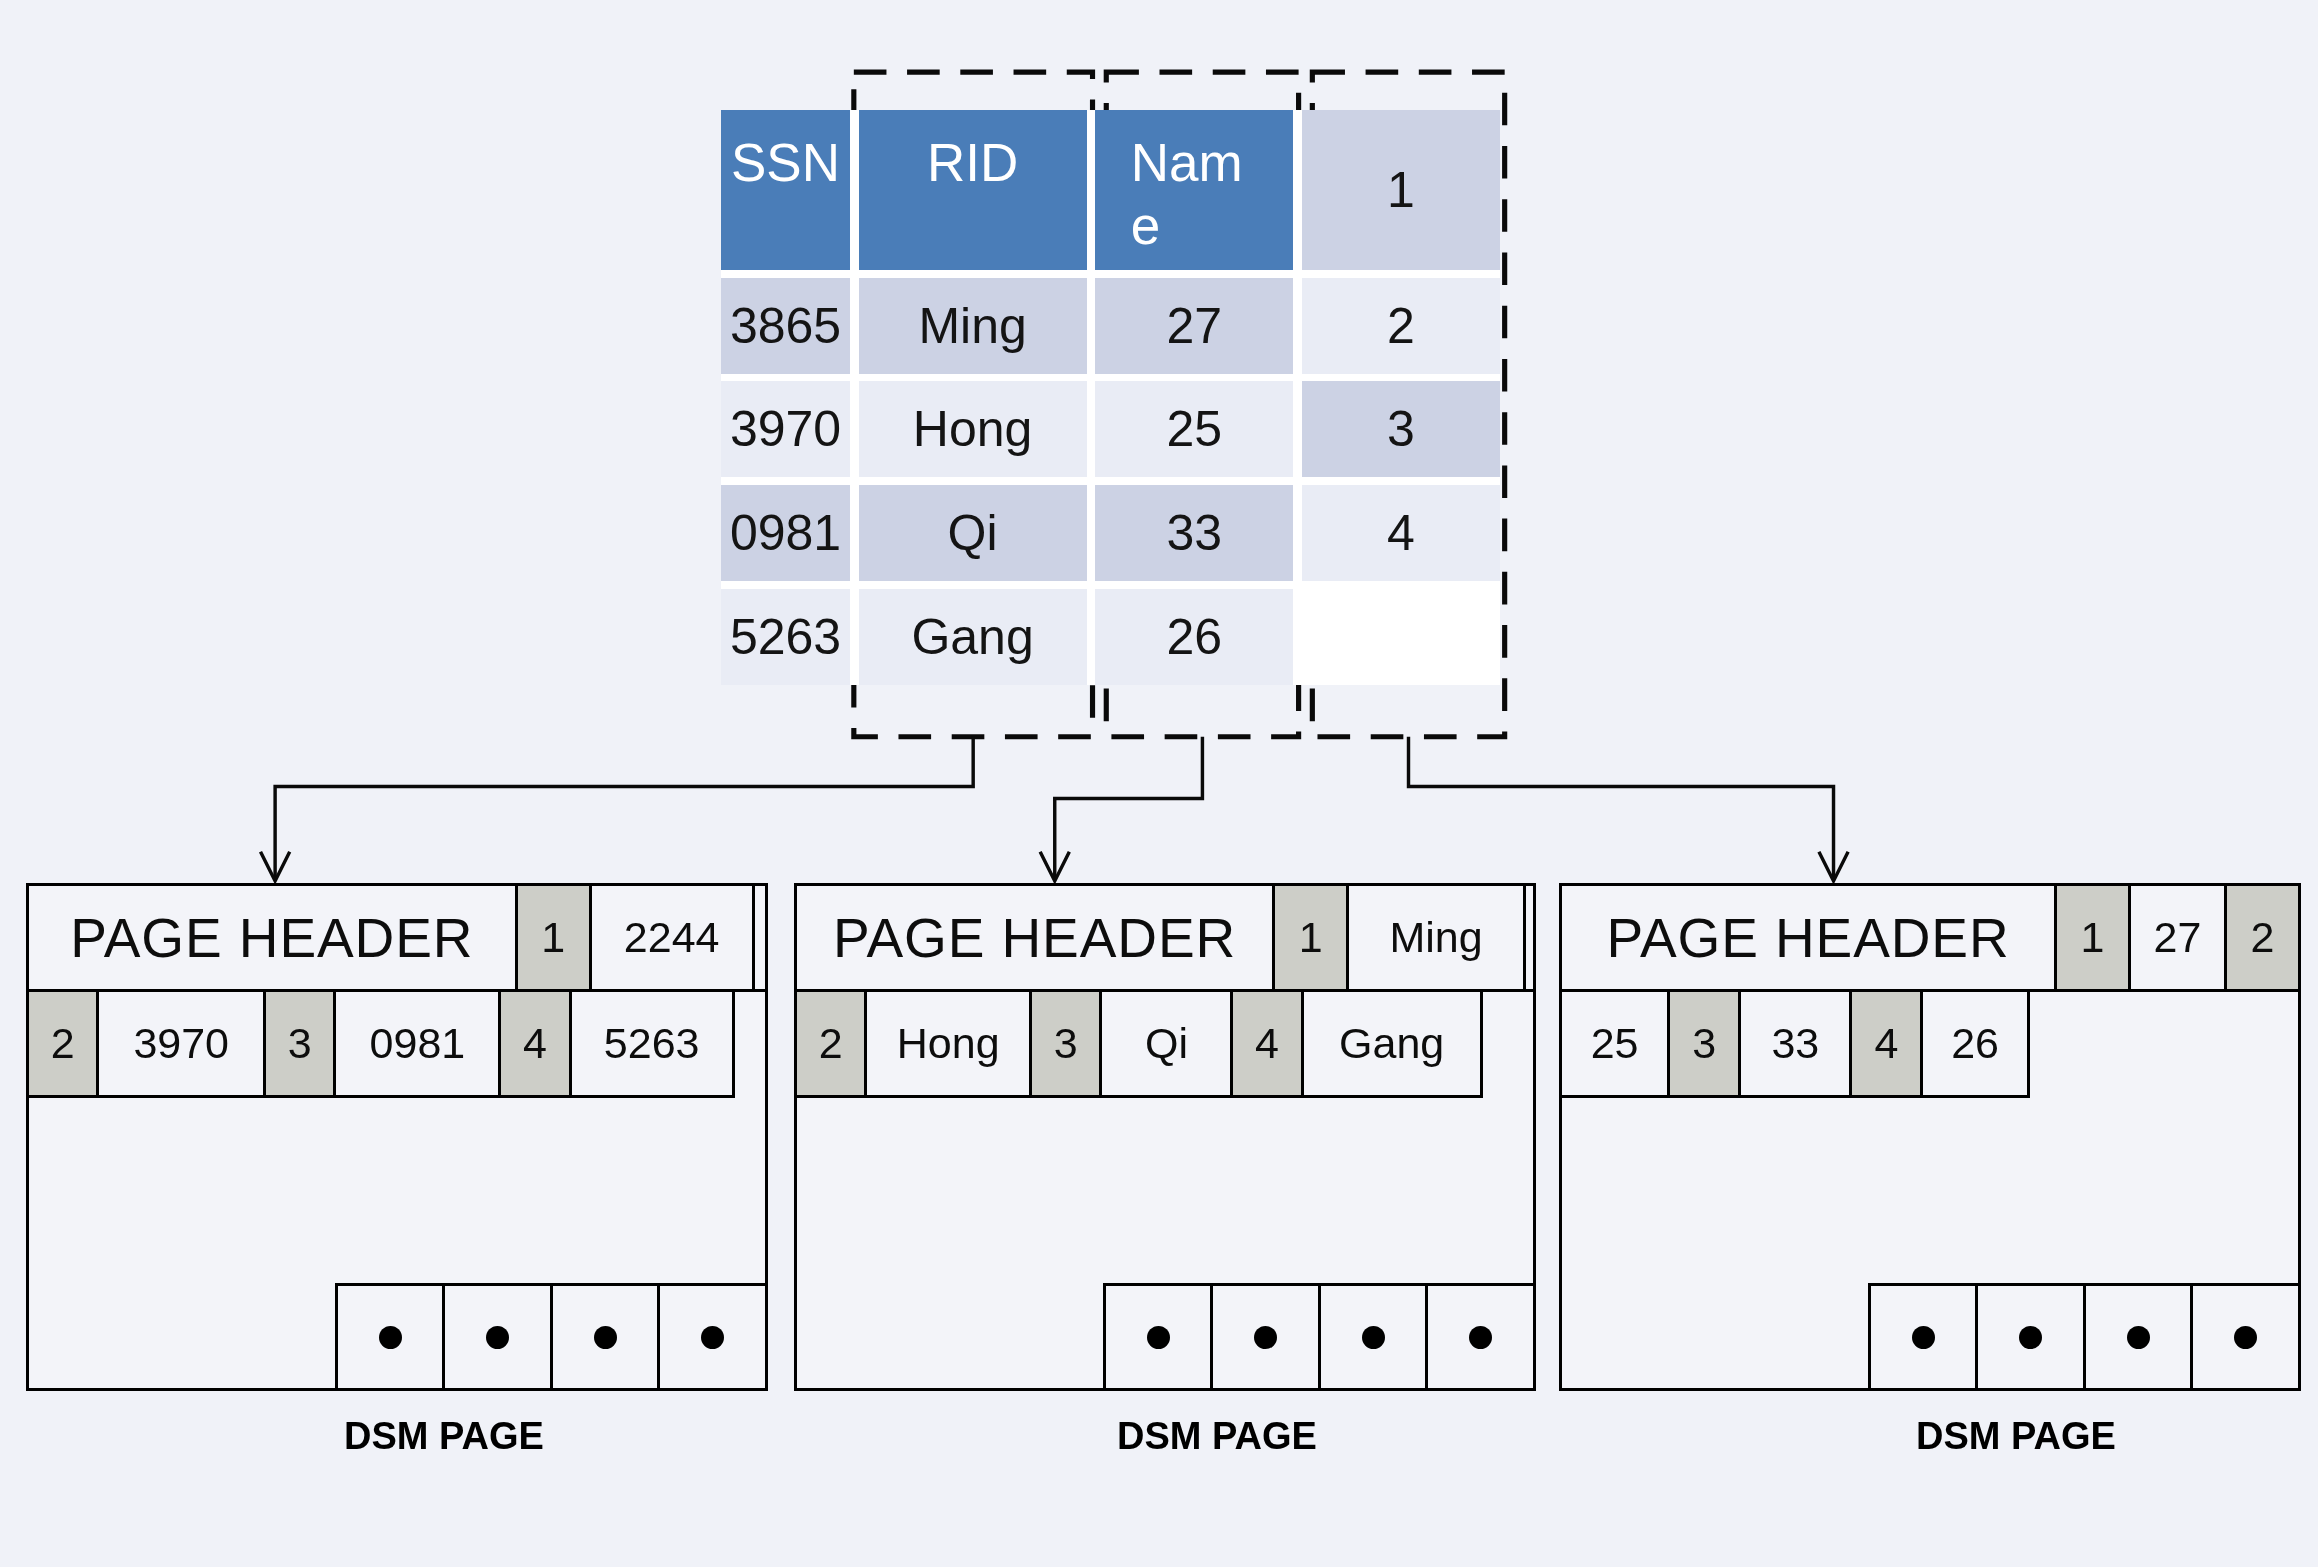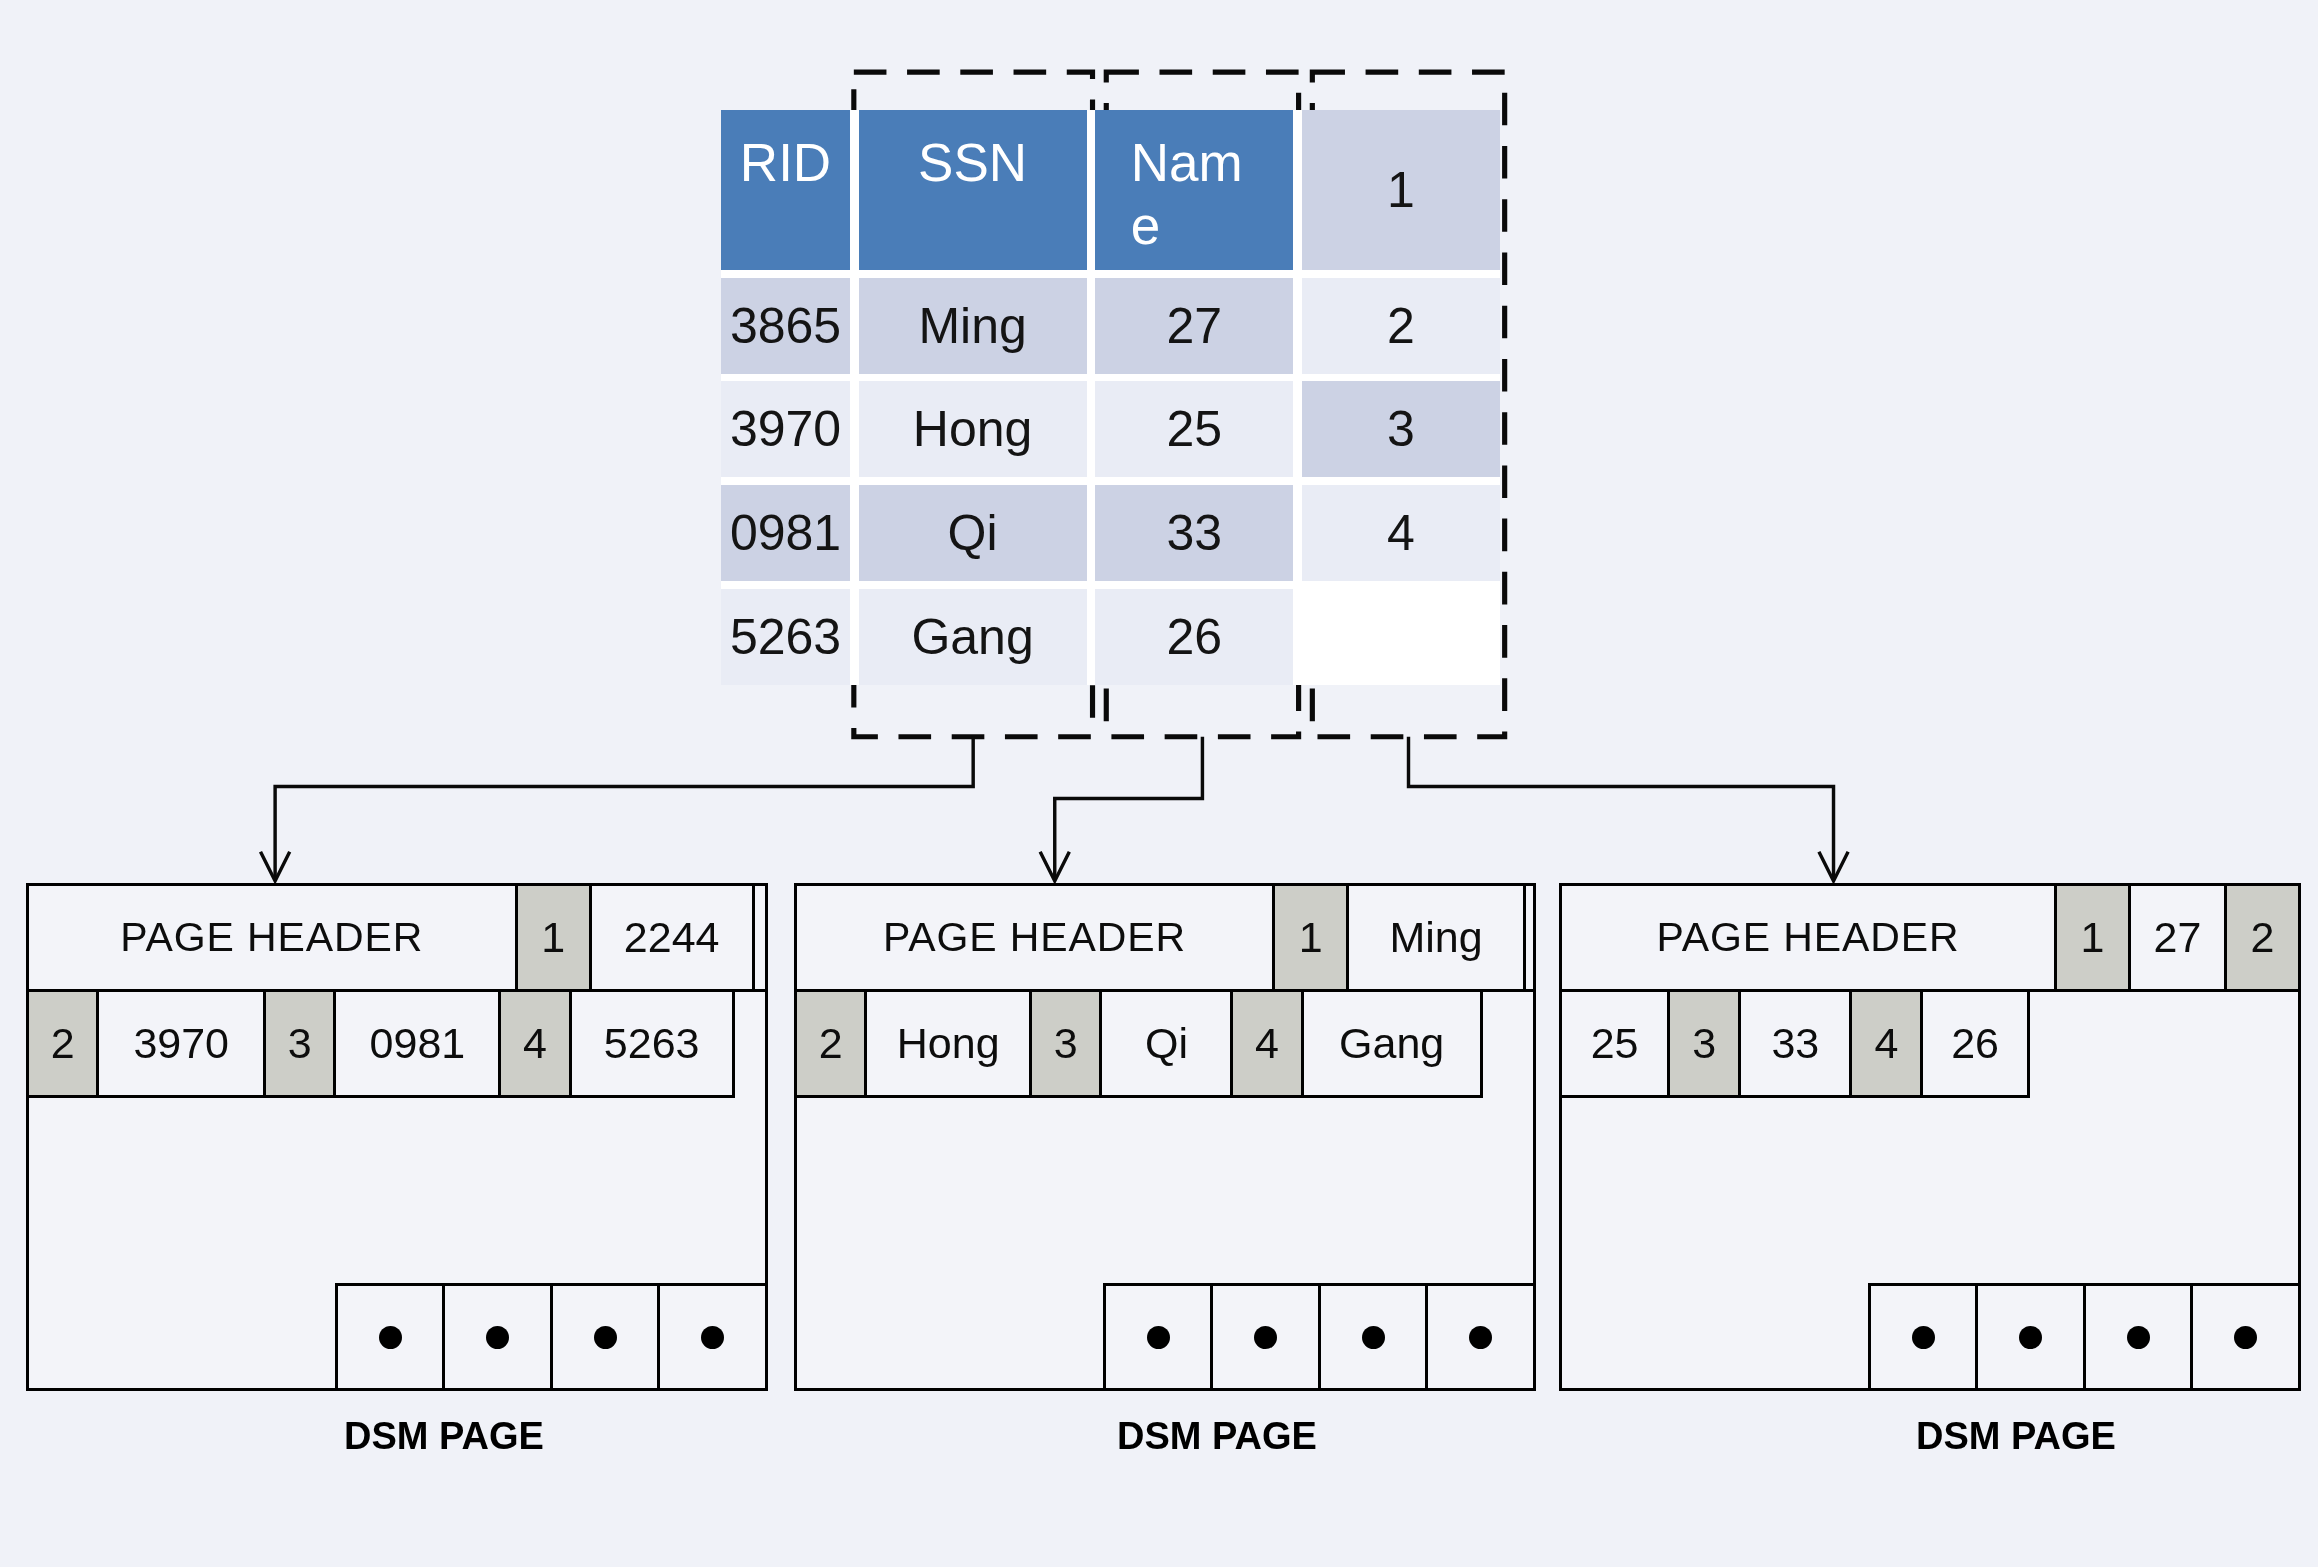--- a/index.html
+++ b/index.html
@@ -44,21 +44,21 @@
     border:3.4px solid #000;background:#f3f4f9;
     box-sizing:border-box;
   }
   .band{
     position:absolute;left:0;right:0;top:0;height:103px;
     border-bottom:3.4px solid #000;
     display:flex;align-items:stretch;
   }
   .band .hlabel{
     flex:1;display:flex;align-items:center;justify-content:center;
-    font-size:41px;letter-spacing:0.9px;color:#0d0d0d;
+    font-size:55px;letter-spacing:0.9px;color:#0d0d0d;
   }
   .cell{
     display:flex;align-items:center;justify-content:center;
     font-size:43px;color:#0d0d0d;box-sizing:border-box;
     border-left:3.4px solid #000;background:#f3f4f9;
   }
   .cell.slot{background:#cdcec8;width:74px;}
   .cell.cap{border-right:3.4px solid #000;}
   .row2{
     position:absolute;left:-3.4px;top:106px;height:106px;
@@ -96,22 +96,22 @@
       <path d="M1133 858 L1133 916 L320 916 L320 1024"></path>
       <path d="M303 992 L320 1026 L337 992"></path>
       <path d="M1400 858 L1400 930 L1228 930 L1228 1024"></path>
       <path d="M1211 992 L1228 1026 L1245 992"></path>
       <path d="M1640 858 L1640 916 L2135 916 L2135 1024"></path>
       <path d="M2118 992 L2135 1026 L2152 992"></path>
     </g>
   </svg>
 
   <div class="srcTable">
+    <div class="hcell">SSN</div>
     <div class="hcell">RID</div>
-    <div class="hcell">SSN</div>
     <div class="hcell">
         <span class="wrapbox">Name</span>
       </div>
 
     <div class="dcell rowA">1</div>
     <div class="dcell rowA">3865</div>
     <div class="dcell rowA">Ming</div>
     <div class="dcell rowA">27</div>
 
     <div class="dcell rowB">2</div>

